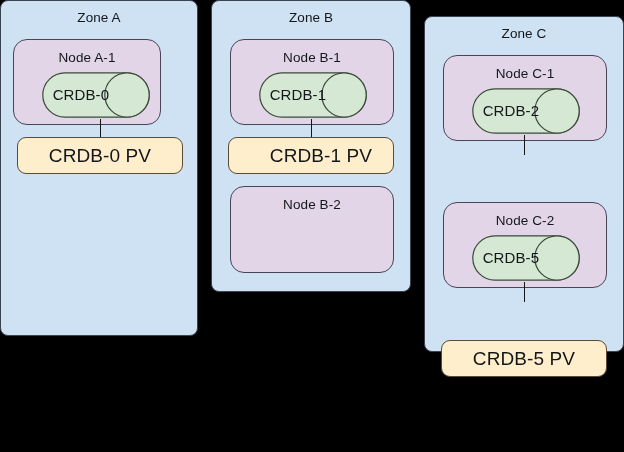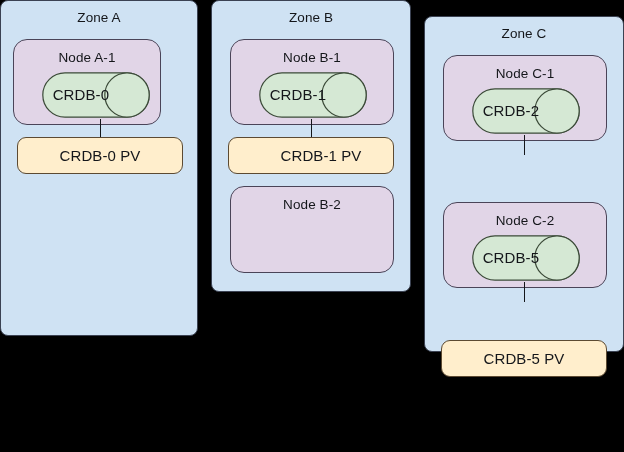--- a/index.html
+++ b/index.html
@@ -61,21 +61,21 @@
   .pv {
     position: absolute;
     background: #ffeecc;
     border: 1.3px solid #5c4a32;
     border-radius: 9px;
     display: flex;
     align-items: center;
     justify-content: center;
   }
   .pv-label {
-    font-size: 15px;
+    font-size: 19px;
     color: #14161a;
     line-height: 16px;
     letter-spacing: 0.1px;
   }
 
   
   .db {
     position: absolute;
   }
   .db svg { display: block; overflow: visible; }

